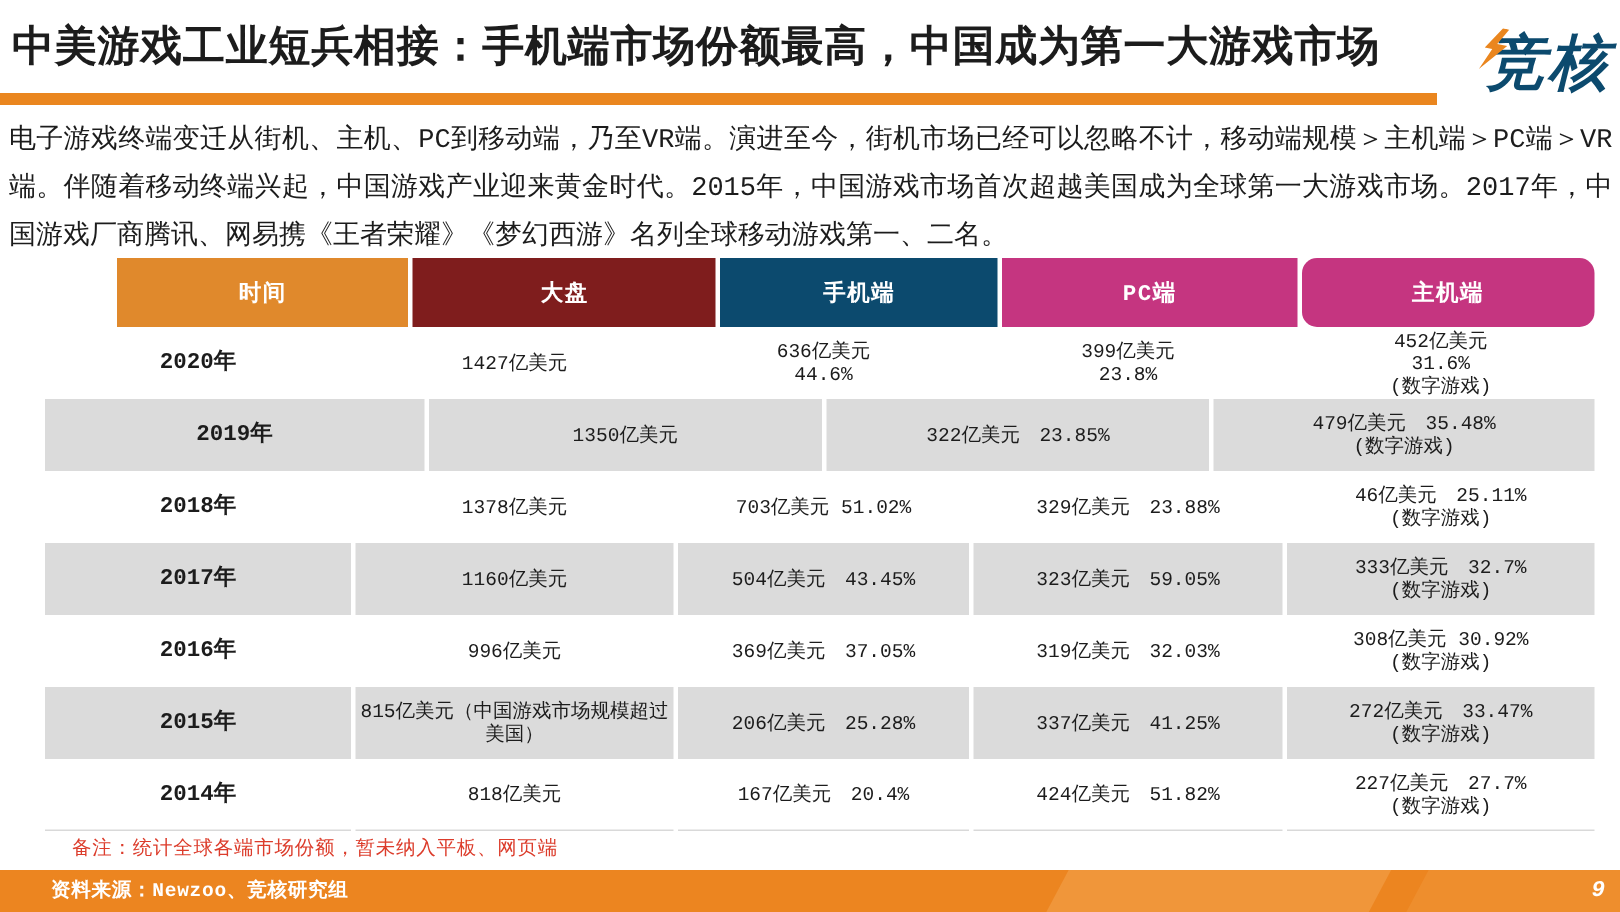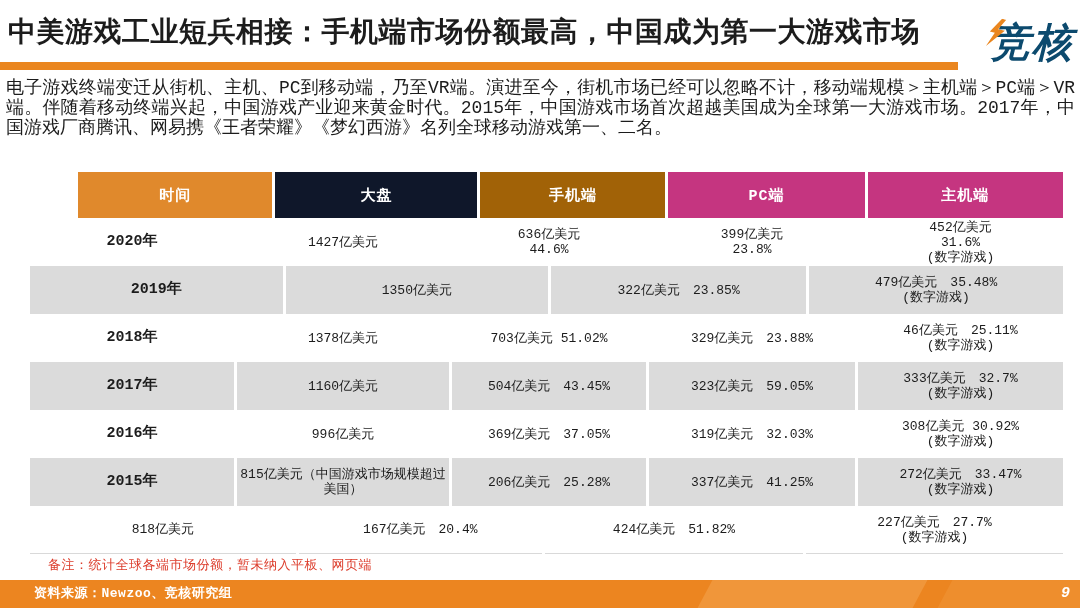--- a/index.html
+++ b/index.html
@@ -27,21 +27,21 @@
     font-size:40px;font-weight:bold;font-style:italic;letter-spacing:2px;
     color:#0c4a6e;line-height:52px;
   }
   .logo-bolt{
     position:absolute;left:14px;top:-2px;width:17px;height:30px;
     transform:rotate(12deg);z-index:2;
   }
   
   .intro{
     position:absolute;left:6px;top:78px;width:1069px;
-    font-size:18px;line-height:20px;text-align:justify;color:var(--ink);
+    font-size:18px;line-height:32px;text-align:justify;color:var(--ink);
   }
   
   .datatable{position:absolute;left:30px;top:172px;width:1033px;}
   .thead,.trow{display:flex;gap:3px;}
   .thead{height:46px;padding-left:48px;}
   .thead .cell{
     display:flex;align-items:center;justify-content:center;
     color:#fff;font-size:15px;font-weight:bold;letter-spacing:1px;
   }
   .trow{height:48px;background:#fff;}
@@ -94,24 +94,24 @@
       <polygon points="26,0 4,30 16,30 2,60 38,22 22,22 36,0" fill="#ea861f"></polygon>
     </svg>
     <span class="logo-text">竞核</span>
   </div>
 
   <div class="intro">电子游戏终端变迁从街机、主机、PC到移动端，乃至VR端。演进至今，街机市场已经可以忽略不计，移动端规模＞主机端＞PC端＞VR端。伴随着移动终端兴起，中国游戏产业迎来黄金时代。2015年，中国游戏市场首次超越美国成为全球第一大游戏市场。2017年，中国游戏厂商腾讯、网易携《王者荣耀》《梦幻西游》名列全球移动游戏第一、二名。</div>
 
   <div class="datatable">
     <div class="thead">
       <div class="cell w0" style="background: rgb(224, 137, 44);">时间</div>
-      <div class="cell w1" style="background: #0f172a;">大盘</div>
-      <div class="cell w2" style="background: #a16207;">手机端</div>
+      <div class="cell w1" style="background: #7f1d1d;">大盘</div>
+      <div class="cell w2" style="background: #0c4a6e;">手机端</div>
       <div class="cell w3" style="background: rgb(197, 53, 128);">PC端</div>
-      <div class="cell w4" style="background: rgb(197, 53, 128);">主机端</div>
+      <div class="cell w4" style="background: rgb(197, 53, 128); border-radius: 10px;">主机端</div>
     </div>
     <div id="table-body">
         <div class="trow">
           <div class="cell w0 year">2020年</div>
           <div class="cell w1">1427亿美元</div>
           <div class="cell w2">636亿美元
 44.6%</div>
           <div class="cell w3">399亿美元
 23.8%</div>
           <div class="cell w4">452亿美元
@@ -151,20 +151,21 @@
         </div>
         <div class="trow alt">
           <div class="cell w0 year">2015年</div>
           <div class="cell w1">815亿美元（中国游戏市场规模超过美国）</div>
           <div class="cell w2">206亿美元　25.28%</div>
           <div class="cell w3">337亿美元　41.25%</div>
           <div class="cell w4">272亿美元　33.47%
 (数字游戏)</div>
         </div>
         <div class="trow">
+          <div class="cell w0 year">2014年</div>
           <div class="cell w1">818亿美元</div>
           <div class="cell w2">167亿美元　20.4%</div>
           <div class="cell w3">424亿美元　51.82%</div>
           <div class="cell w4">227亿美元　27.7%
 (数字游戏)</div>
         </div>
       </div>
   </div>
 
   <div class="note">备注：统计全球各端市场份额，暂未纳入平板、网页端</div>

